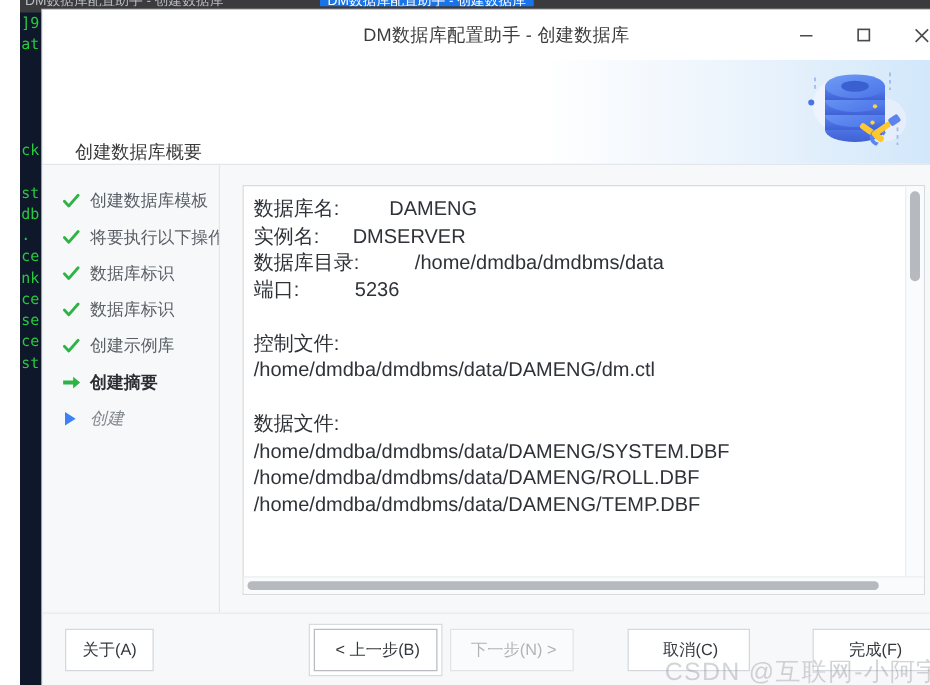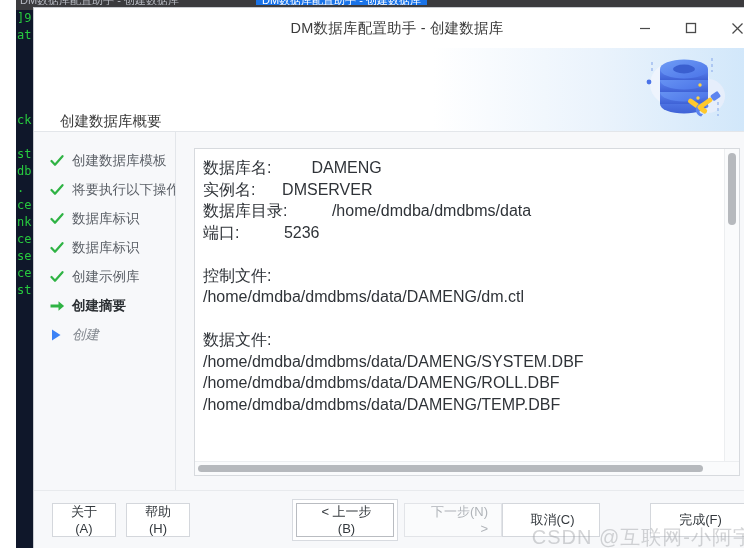--- a/index.html
+++ b/index.html
@@ -487,21 +487,20 @@
           <div id="hscroll">
             <div id="hthumb"></div>
           </div>
         </div>
       </div>
 
     </div>
 
     <div id="footer">
       <button class="btn">关于(A)</button>
-      <button class="btn">帮助(H)</button>
 
       <div id="spacer-mid"></div>
 
       <button class="btn wide focus">&lt; 上一步(B)</button>
       <button class="btn wide disabled">下一步(N) &gt;</button>
 
       <div id="footer-right">
         <button class="btn wide">取消(C)</button>
         <button class="btn wide">完成(F)</button>
       </div>

